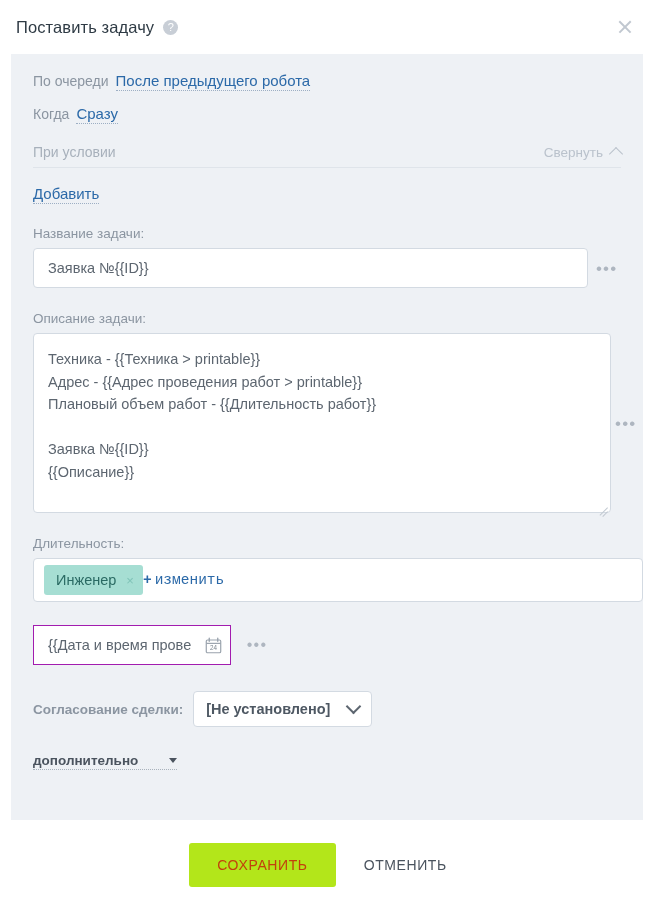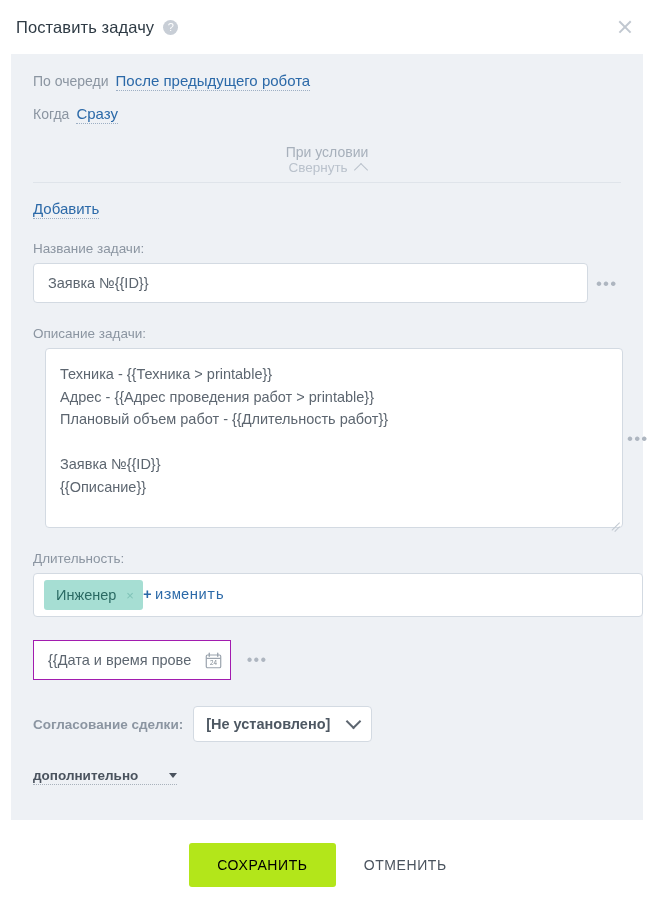--- a/index.html
+++ b/index.html
@@ -107,21 +107,20 @@
   }
   .row.queue   { margin-top: 2px; }
   .row.when    { margin-top: 14px; }
 
   .cond-row {
     display: flex;
     align-items: center;
     margin-top: 20px;
     padding-bottom: 7px;
     border-bottom: 1px solid #dfe4ea;
-    flex-direction: column;
   }
   .cond-label {
     font-size: 14px;
     color: #a7b0bb;
   }
   .cond-spacer { flex: 1 1 auto; }
   .collapse-link {
     font-size: 13.5px;
     color: #bac2cc;
     cursor: pointer;
@@ -189,21 +188,21 @@
     padding: 14px 14px 10px 14px;
     font-size: 14.5px;
     line-height: 22.5px;
     color: #5d6670;
     font-family: "Liberation Sans", sans-serif;
     white-space: pre-wrap;
     overflow: hidden;
     position: relative;
     resize: none;
   }
-  .textarea-wrap { position: relative; margin-left: 12px; }
+  .textarea-wrap { position: relative; }
   .resize-grip {
     position: absolute;
     right: 3px;
     bottom: 3px;
     width: 12px;
     height: 12px;
     pointer-events: none;
   }
   .resize-grip span {
     position: absolute;
@@ -356,21 +355,21 @@
     width: 654px;
     height: 90px;
     background: #ffffff;
     display: flex;
     align-items: center;
     justify-content: center;
     gap: 10px;
   }
   .btn-save {
     background: #b3e61a;
-    color: #000000;
+    color: #c2410c;
     border: none;
     border-radius: 3px;
     height: 44px;
     padding: 0 28px;
     font-size: 14px;
     font-family: "Liberation Sans", sans-serif;
     letter-spacing: .6px;
     cursor: pointer;
   }
   .btn-cancel {

